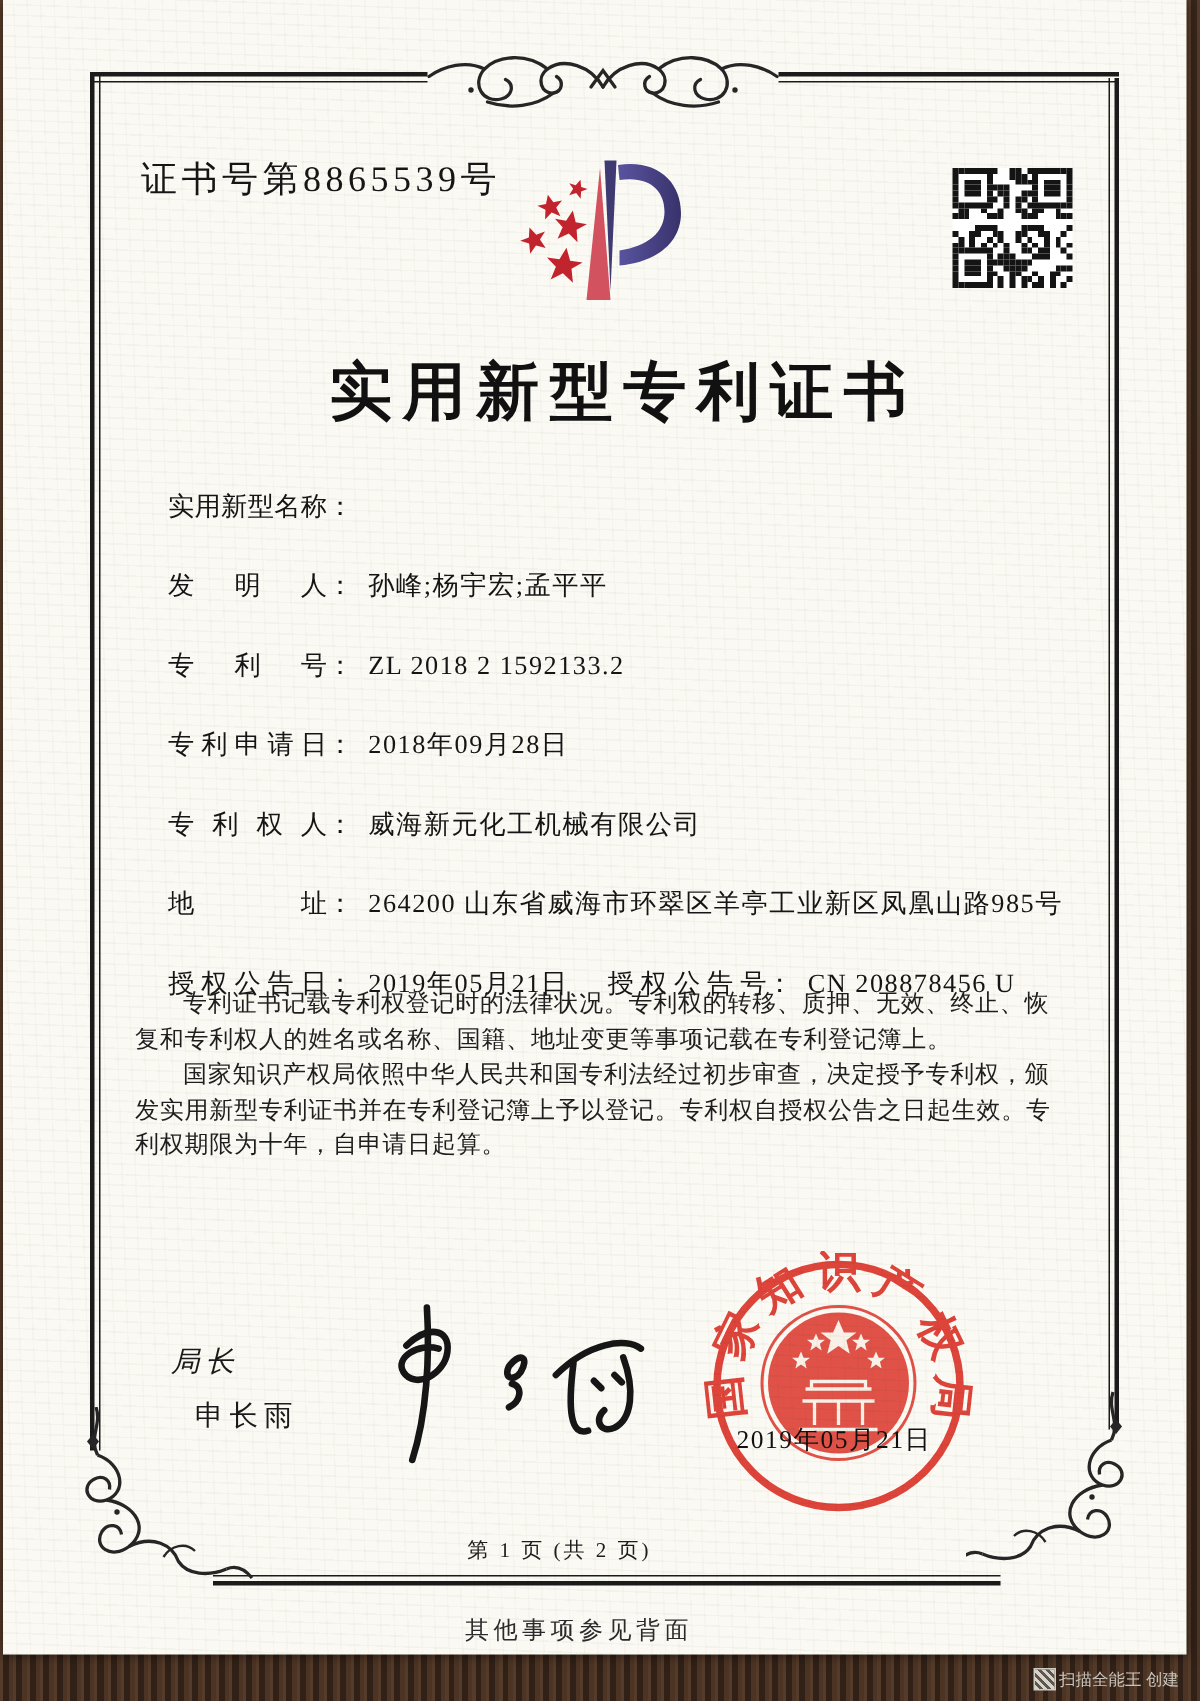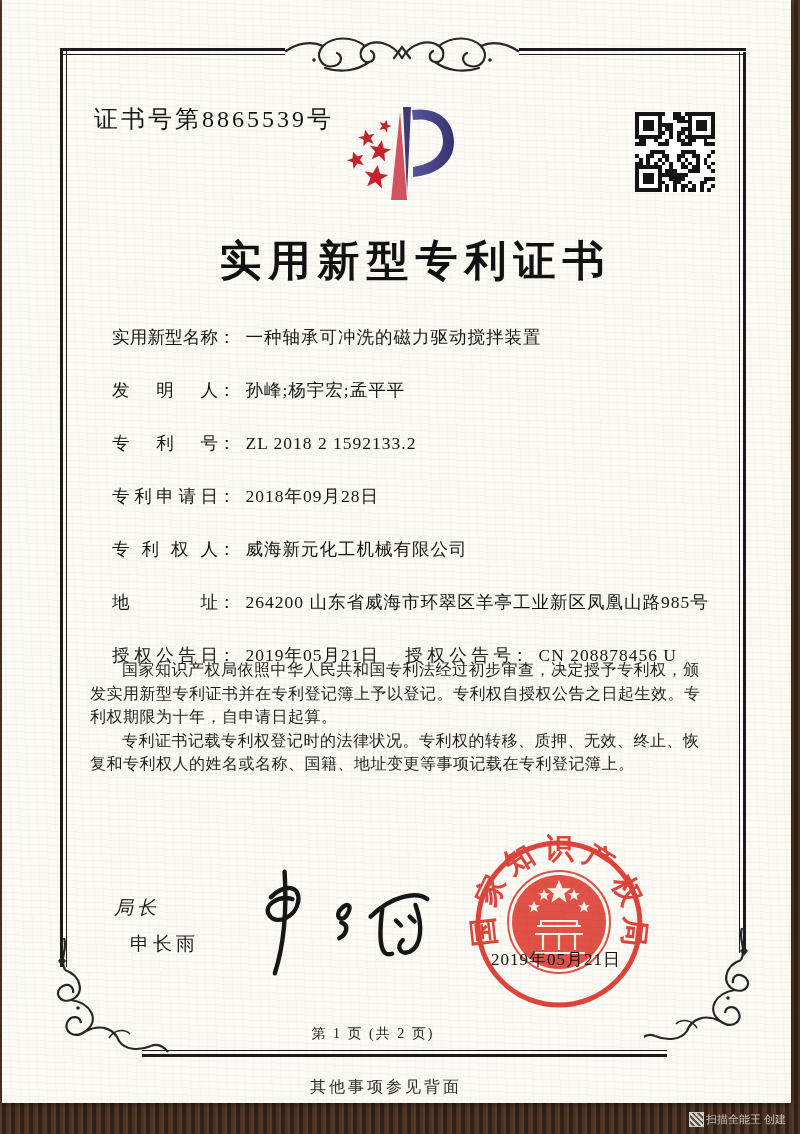--- a/index.html
+++ b/index.html
@@ -581,21 +581,20 @@
       <div class="on"></div>
       <div></div>
     </div>
 
   <div class="title">实用新型专利证书</div>
 
   <div class="fields">
     <div class="frow">
       <span class="flabel">实用新型名称</span>
         <span class="fcolon">：</span>
-        <span class="fval">一种轴承可冲洗的磁力驱动搅拌装置</span>
     </div>
     <div class="frow">
       <span class="flabel">发明人</span>
         <span class="fcolon">：</span>
         <span class="fval">孙峰;杨宇宏;孟平平</span>
     </div>
     <div class="frow">
       <span class="flabel">专利号</span>
         <span class="fcolon">：</span>
         <span class="fval">ZL 2018 2 1592133.2</span>
@@ -621,22 +620,22 @@
         <span class="fval">2019年05月21日</span>
       <span class="pair2">
         <span class="flabel">授权公告号</span>
           <span class="fcolon">：</span>
           <span class="fval">CN 208878456 U</span>
       </span>
     </div>
   </div>
 
   <div class="paras">
+    <p>专利证书记载专利权登记时的法律状况。专利权的转移、质押、无效、终止、恢复和专利权人的姓名或名称、国籍、地址变更等事项记载在专利登记簿上。</p>
     <p>国家知识产权局依照中华人民共和国专利法经过初步审查，决定授予专利权，颁发实用新型专利证书并在专利登记簿上予以登记。专利权自授权公告之日起生效。专利权期限为十年，自申请日起算。</p>
-    <p>专利证书记载专利权登记时的法律状况。专利权的转移、质押、无效、终止、恢复和专利权人的姓名或名称、国籍、地址变更等事项记载在专利登记簿上。</p>
   </div>
 
   <div class="signer-title">局长</div>
   <div class="signer-name">申长雨</div>
 
   <svg class="signature" width="215" height="127" viewBox="0 0 220 130">
     <path d="M48,38 C62,24 78,26 76,42 C74,58 54,68 46,56 C40,46 56,36 70,40"></path>
     <path d="M62,12 C64,45 62,85 52,116"></path>
     <path d="M118,52 C126,42 132,46 126,56 C121,63 114,60 118,52"></path>
     <path d="M120,64 C128,66 126,76 118,80"></path>

